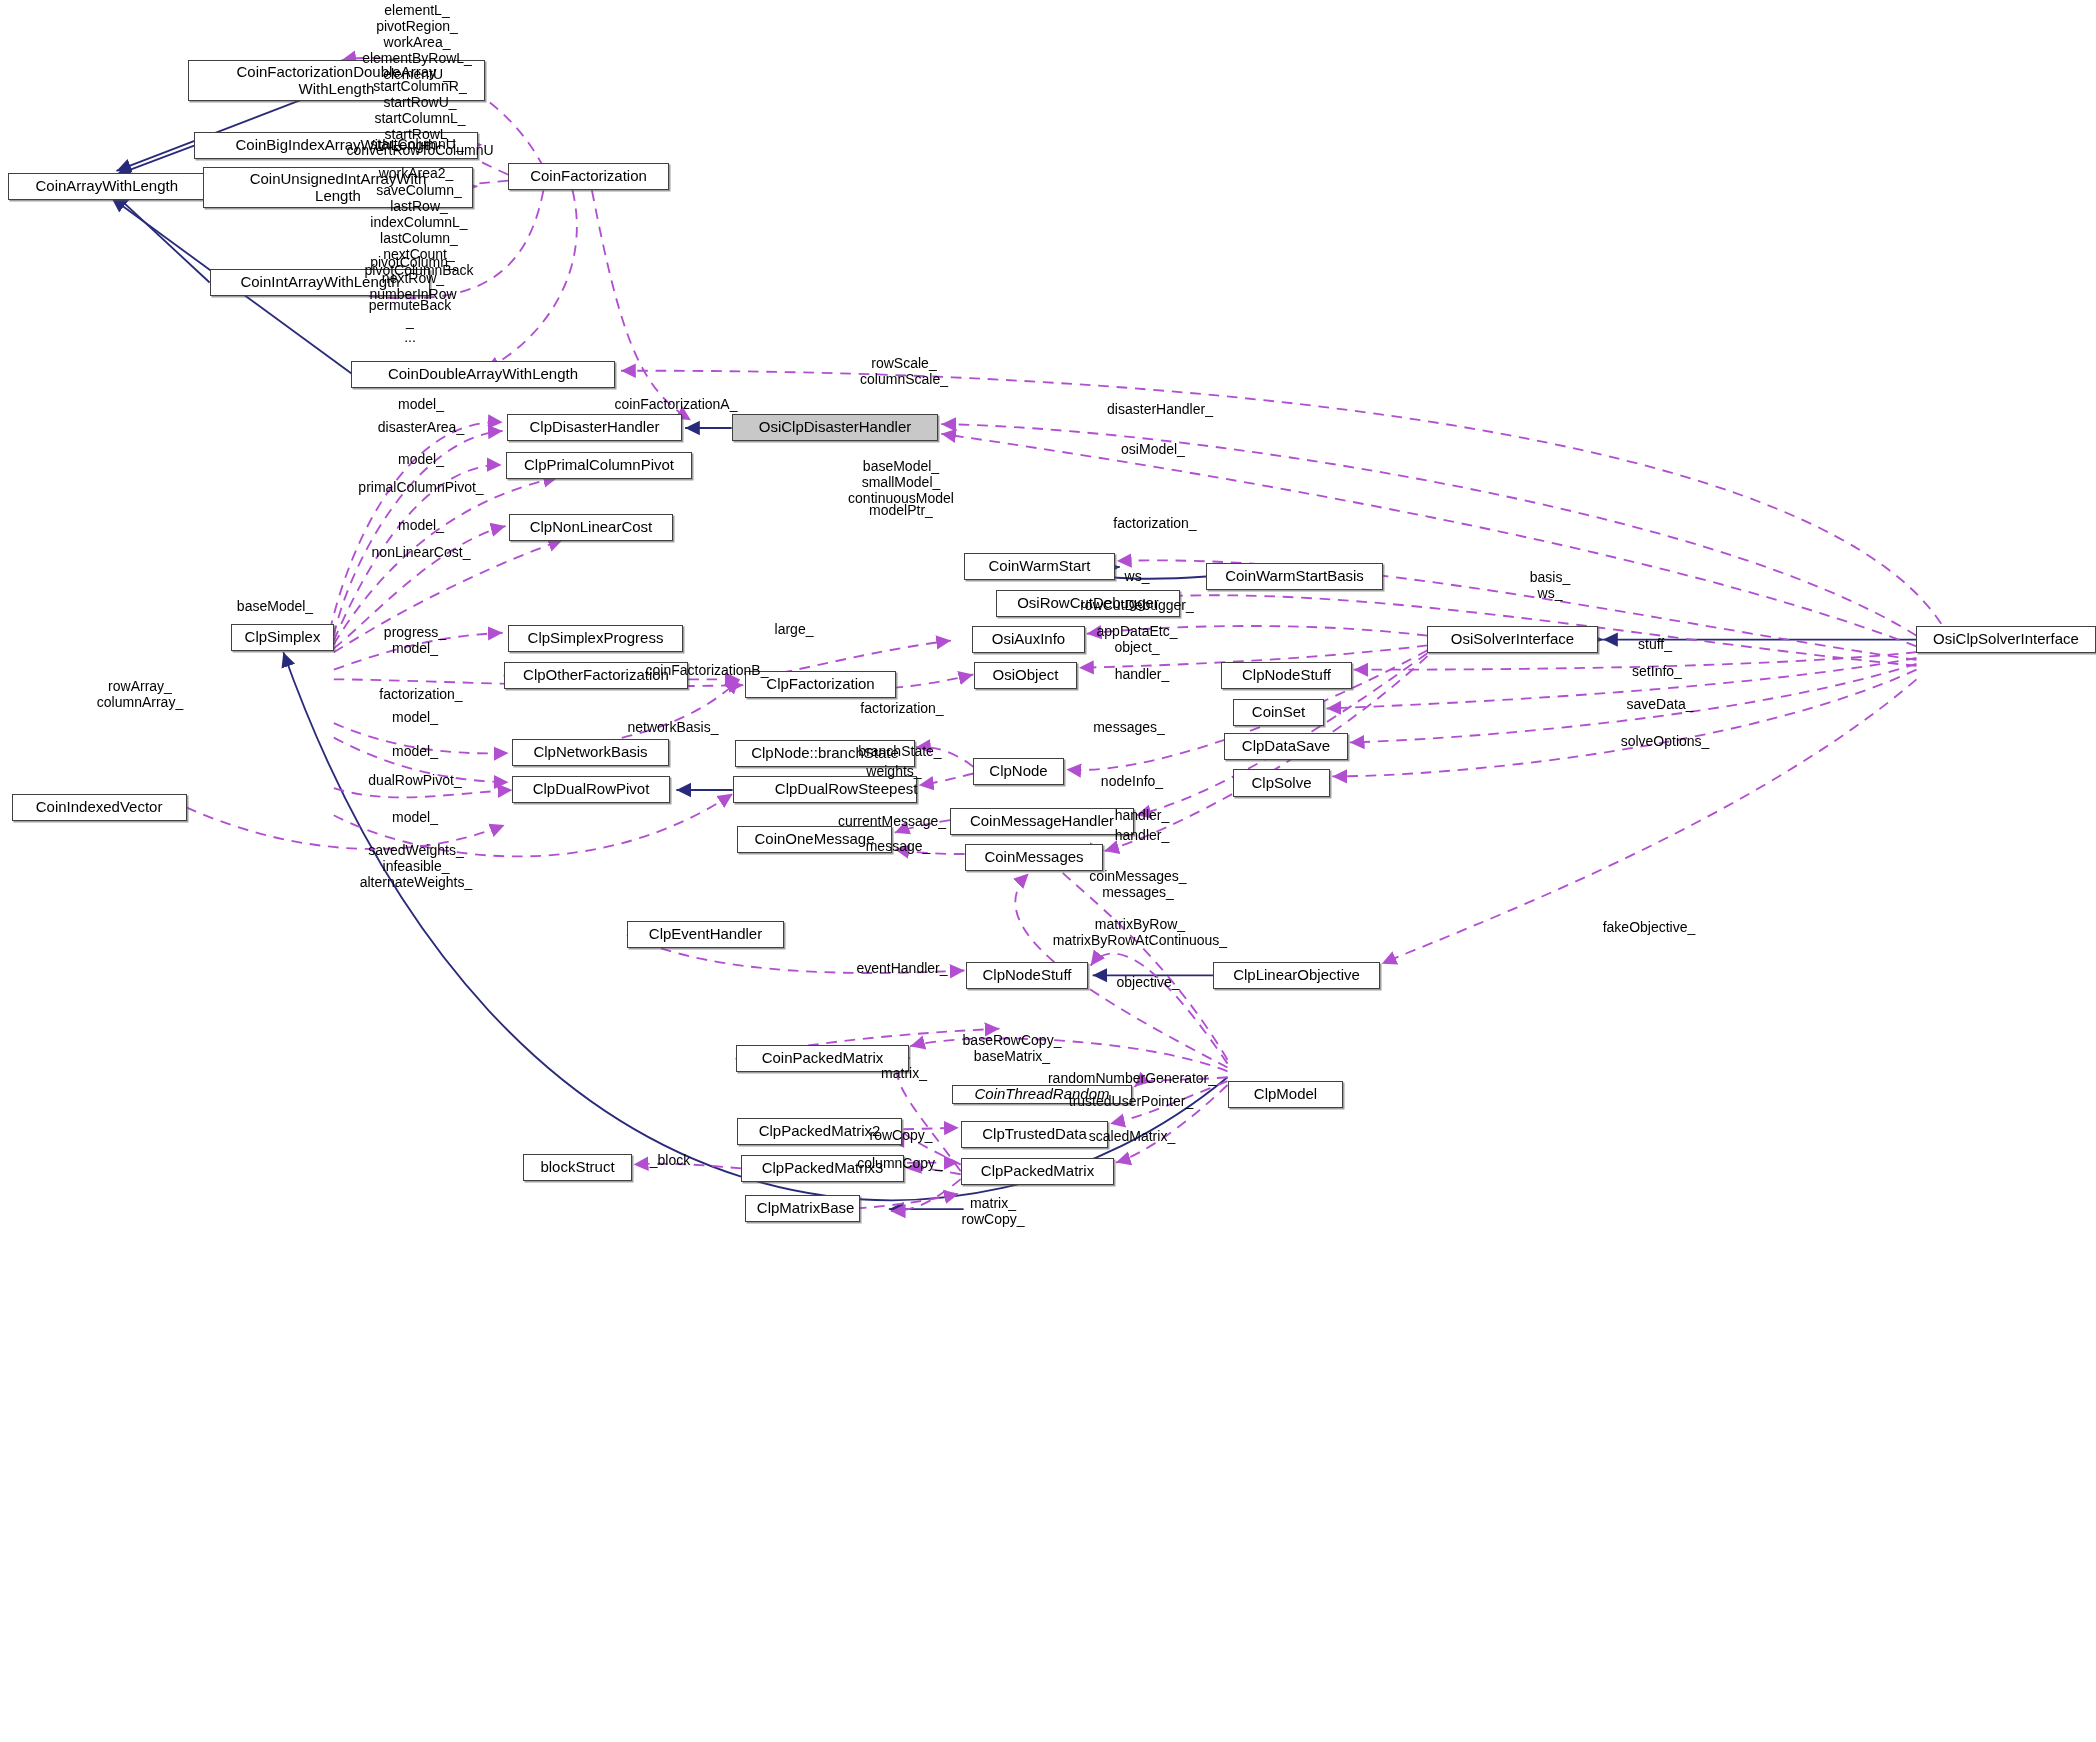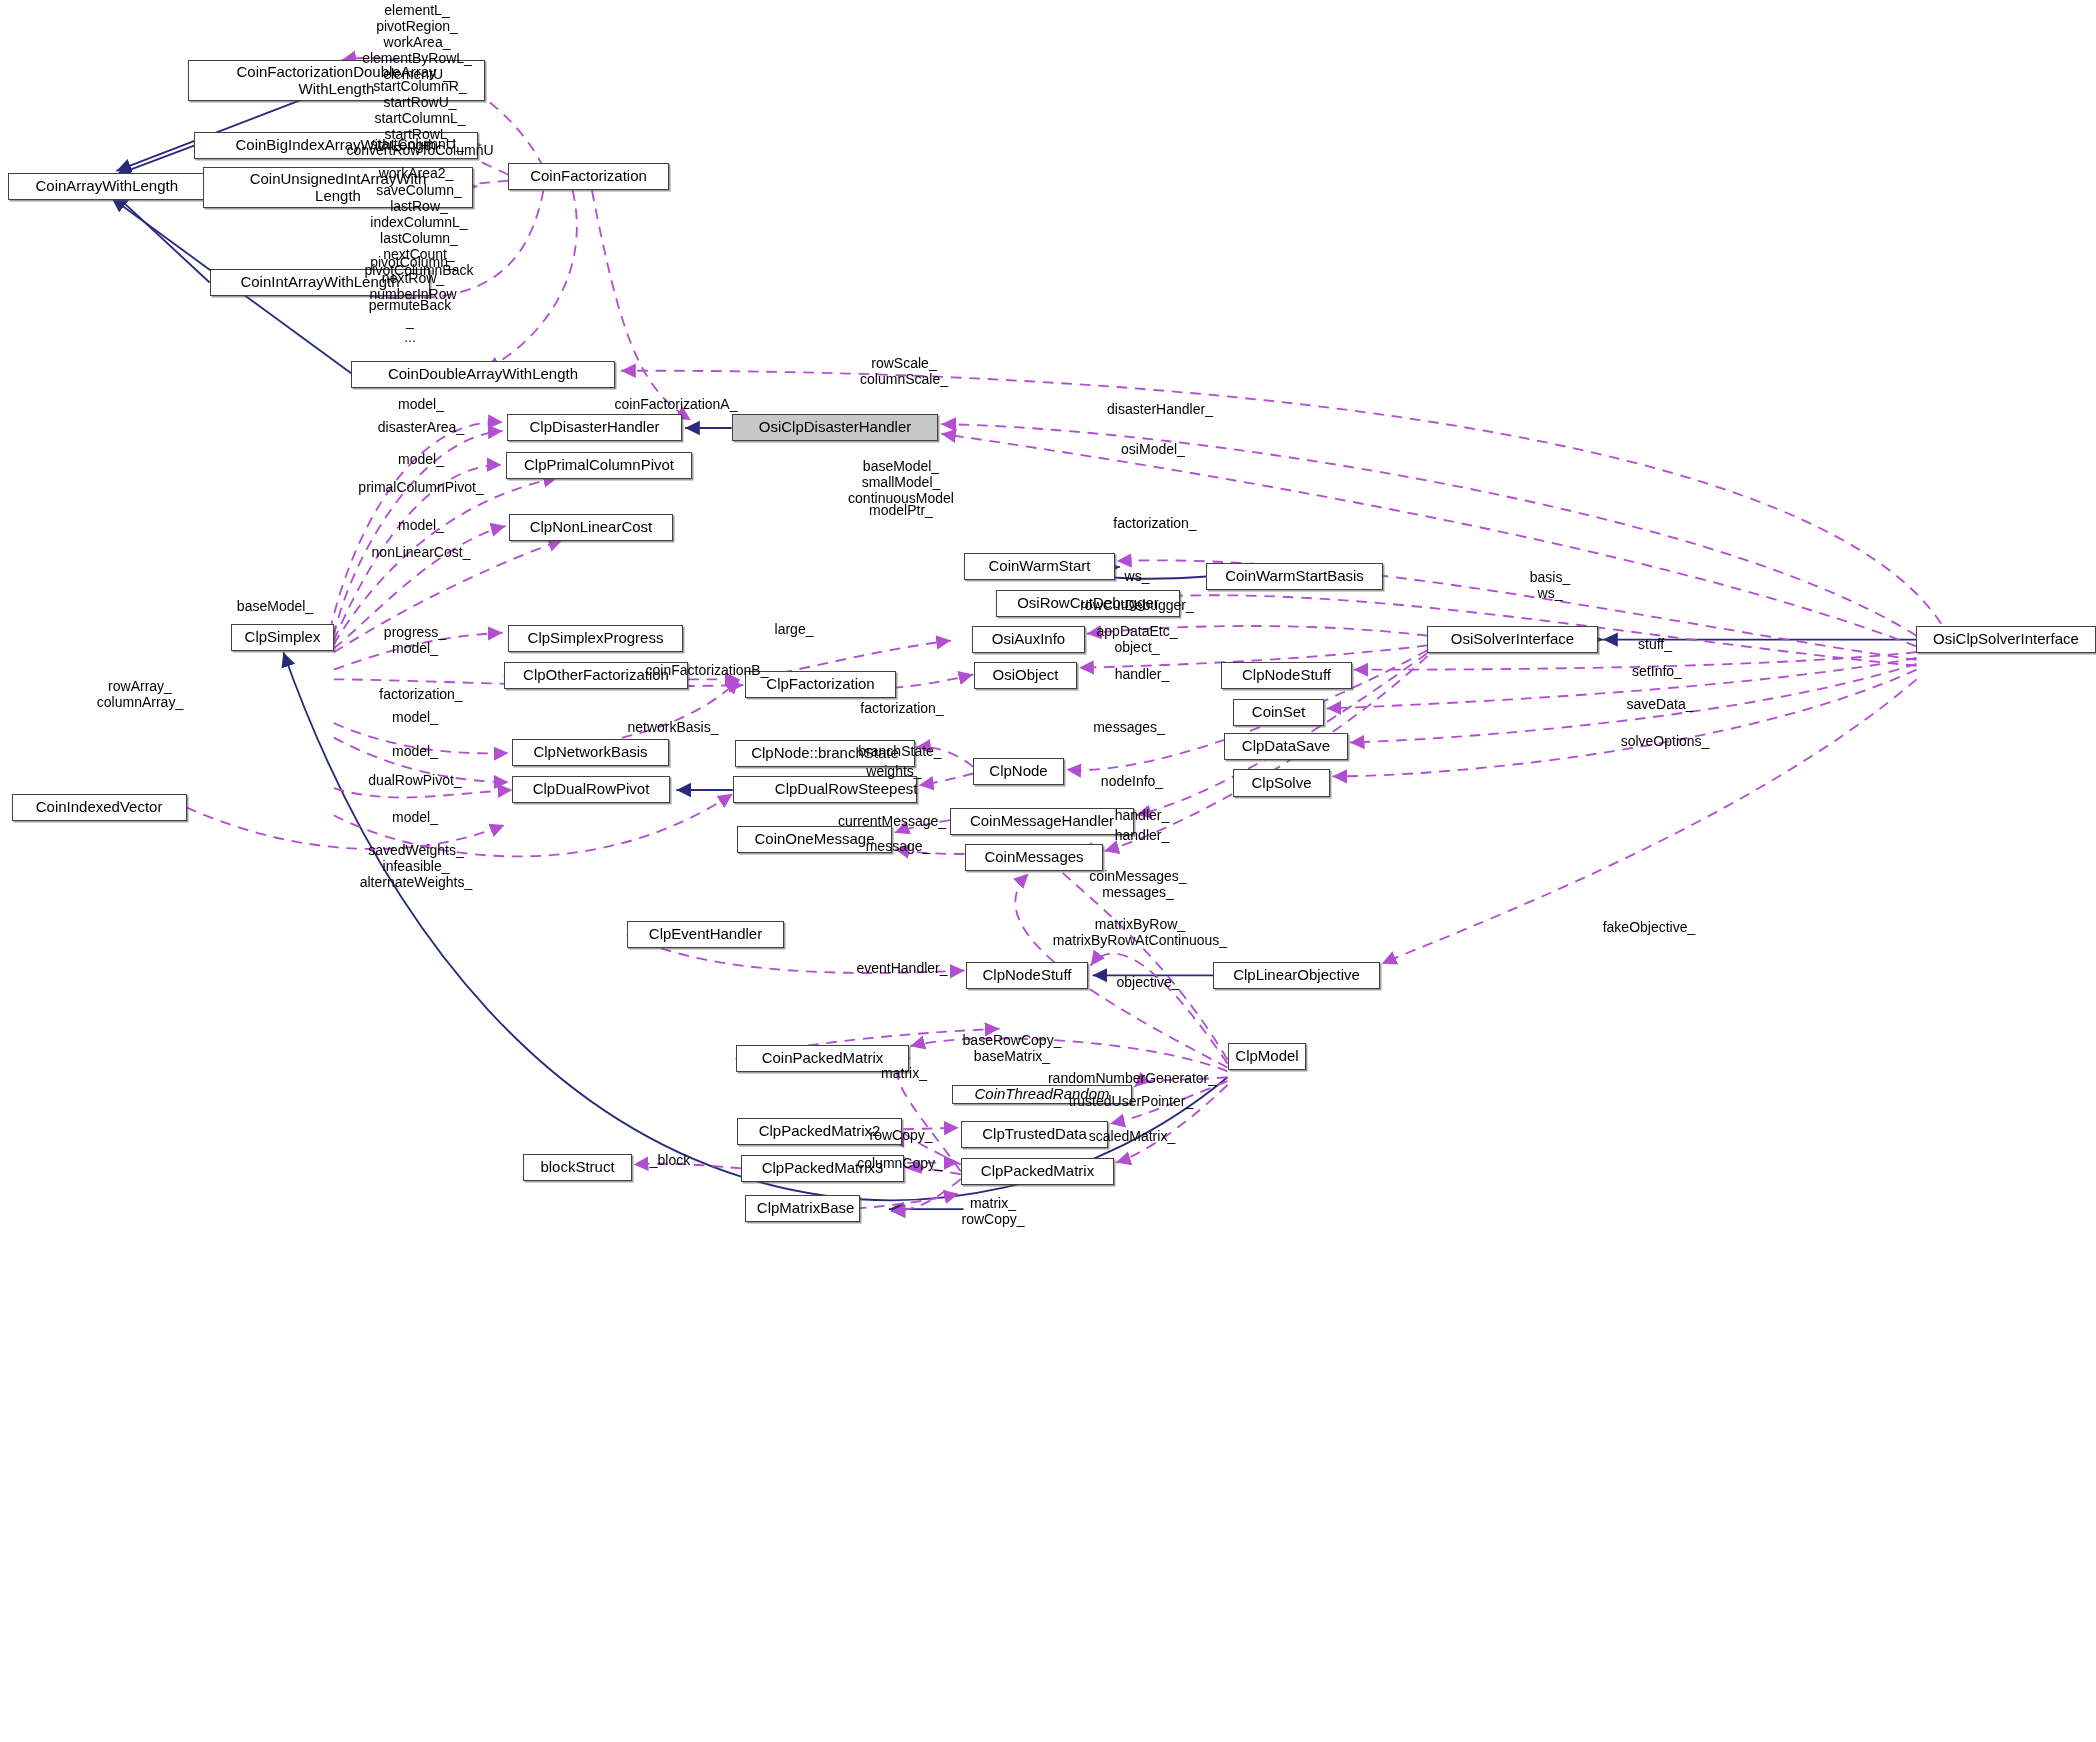--- a/index.html
+++ b/index.html
@@ -161,21 +161,21 @@
     <div class="node" style="left: 1427px; top: 626px; width: 171px; height: 27px;">OsiSolverInterface</div>
     <div class="node" style="left: 1916px; top: 626px; width: 180px; height: 27px;">OsiClpSolverInterface</div>
     <div class="node" style="left: 1221px; top: 662px; width: 131px; height: 27px;">ClpNodeStuff</div>
     <div class="node" style="left: 1233px; top: 699px; width: 91px; height: 27px;">CoinSet</div>
     <div class="node" style="left: 1224px; top: 733px; width: 124px; height: 27px;">ClpDataSave</div>
     <div class="node" style="left: 1233px; top: 769px; width: 97px; height: 28px;">ClpSolve</div>
     <div class="node" style="left: 627px; top: 921px; width: 157px; height: 27px;">ClpEventHandler</div>
     <div class="node" style="left: 966px; top: 962px; width: 122px; height: 27px;">ClpNodeStuff</div>
     <div class="node" style="left: 1213px; top: 962px; width: 167px; height: 27px;">ClpLinearObjective</div>
     <div class="node" style="left: 736px; top: 1045px; width: 173px; height: 27px;">CoinPackedMatrix</div>
-    <div class="node" style="left: 1228px; top: 1043px; width: 78px; height: 27px;">ClpModel</div>
+    <div class="node" style="left: 1228px; top: 1081px; width: 115px; height: 27px;">ClpModel</div>
     <div class="node" style="left: 952px; top: 1085px; width: 180px; height: 19px; font-style: italic;">CoinThreadRandom</div>
     <div class="node" style="left: 737px; top: 1118px; width: 165px; height: 27px;">ClpPackedMatrix2</div>
     <div class="node" style="left: 961px; top: 1121px; width: 147px; height: 27px;">ClpTrustedData</div>
     <div class="node" style="left: 523px; top: 1154px; width: 109px; height: 27px;">blockStruct</div>
     <div class="node" style="left: 741px; top: 1155px; width: 163px; height: 27px;">ClpPackedMatrix3</div>
     <div class="node" style="left: 961px; top: 1158px; width: 153px; height: 27px;">ClpPackedMatrix</div>
     <div class="node" style="left: 745px; top: 1195px; width: 115px; height: 27px; padding-left: 12px;">ClpMatrixBase</div>
     <div class="lbl" style="left: 417px; top: 1.9px;">elementL_
 pivotRegion_
 workArea_

